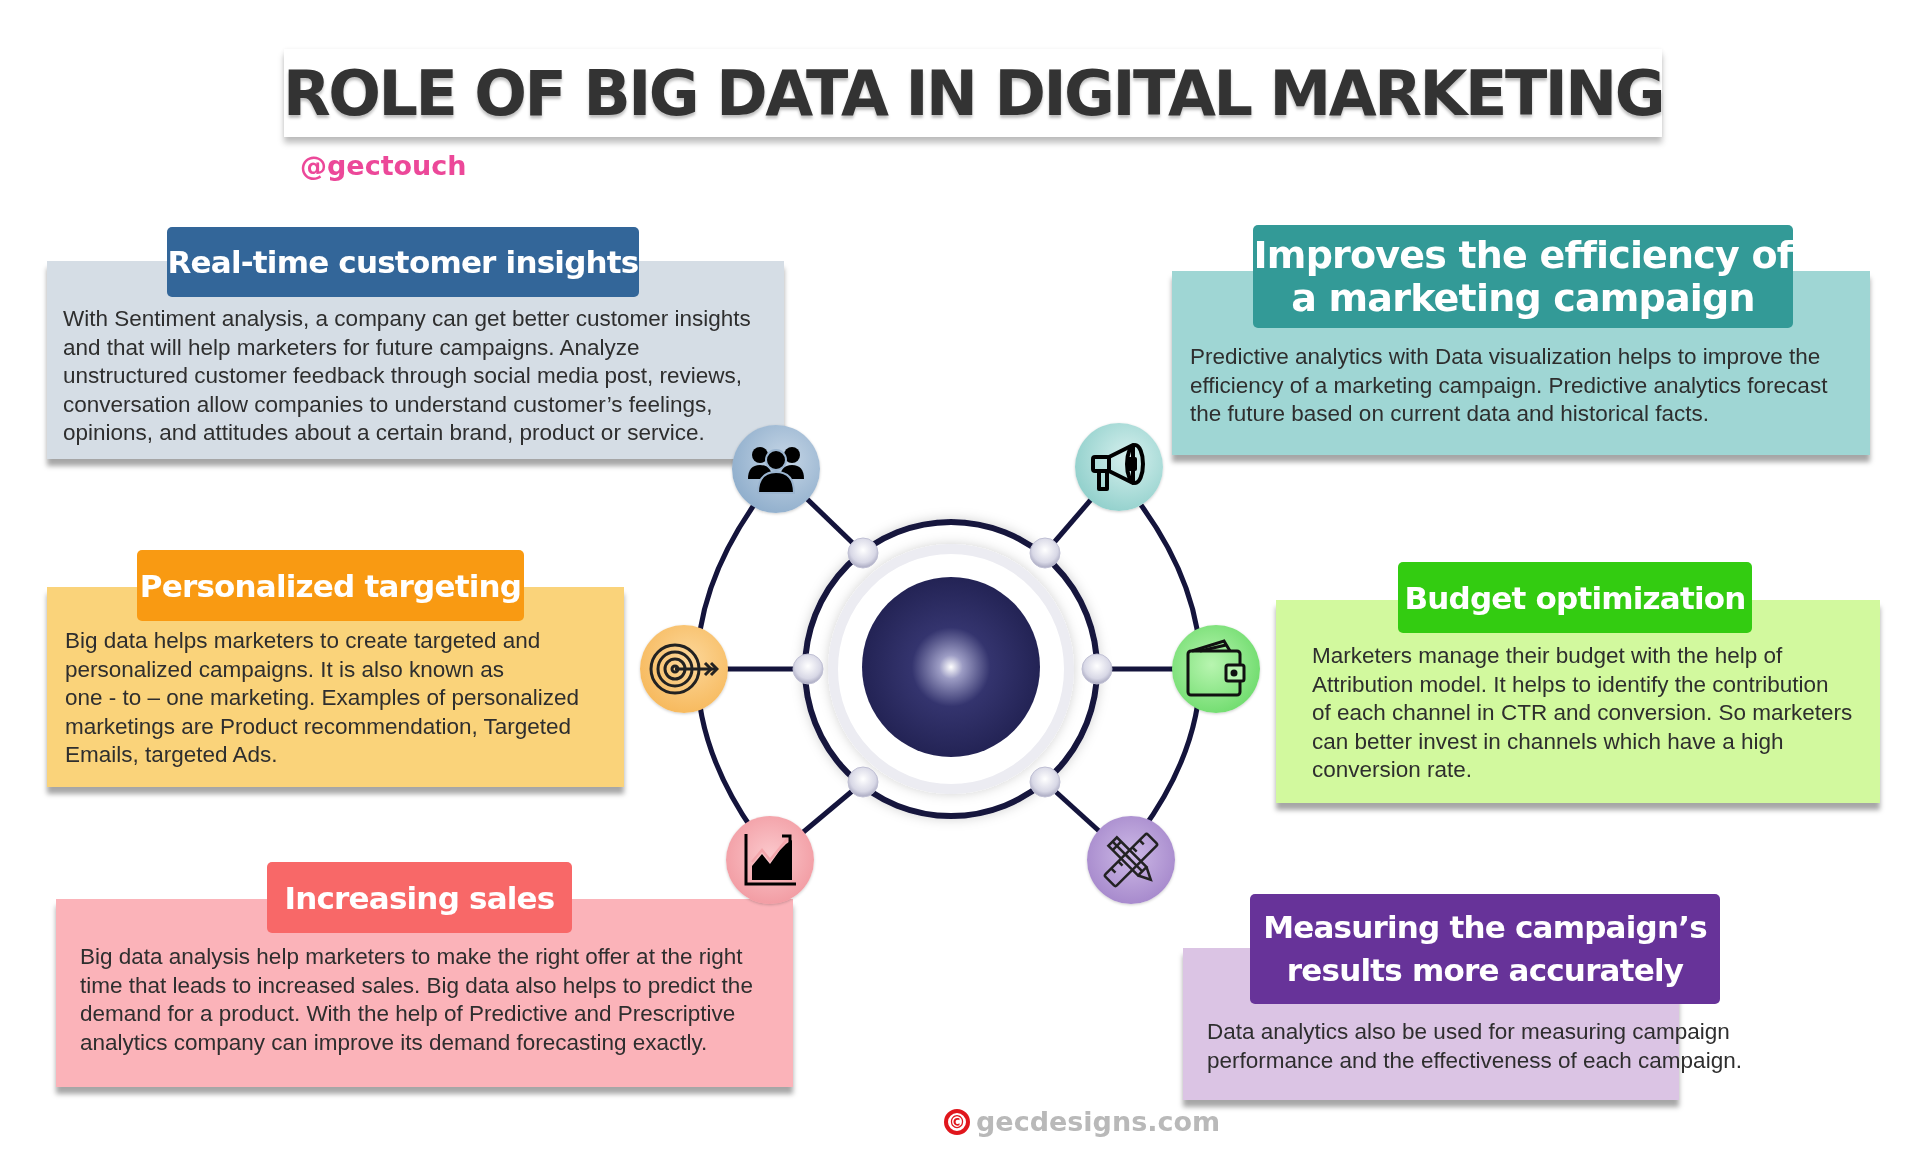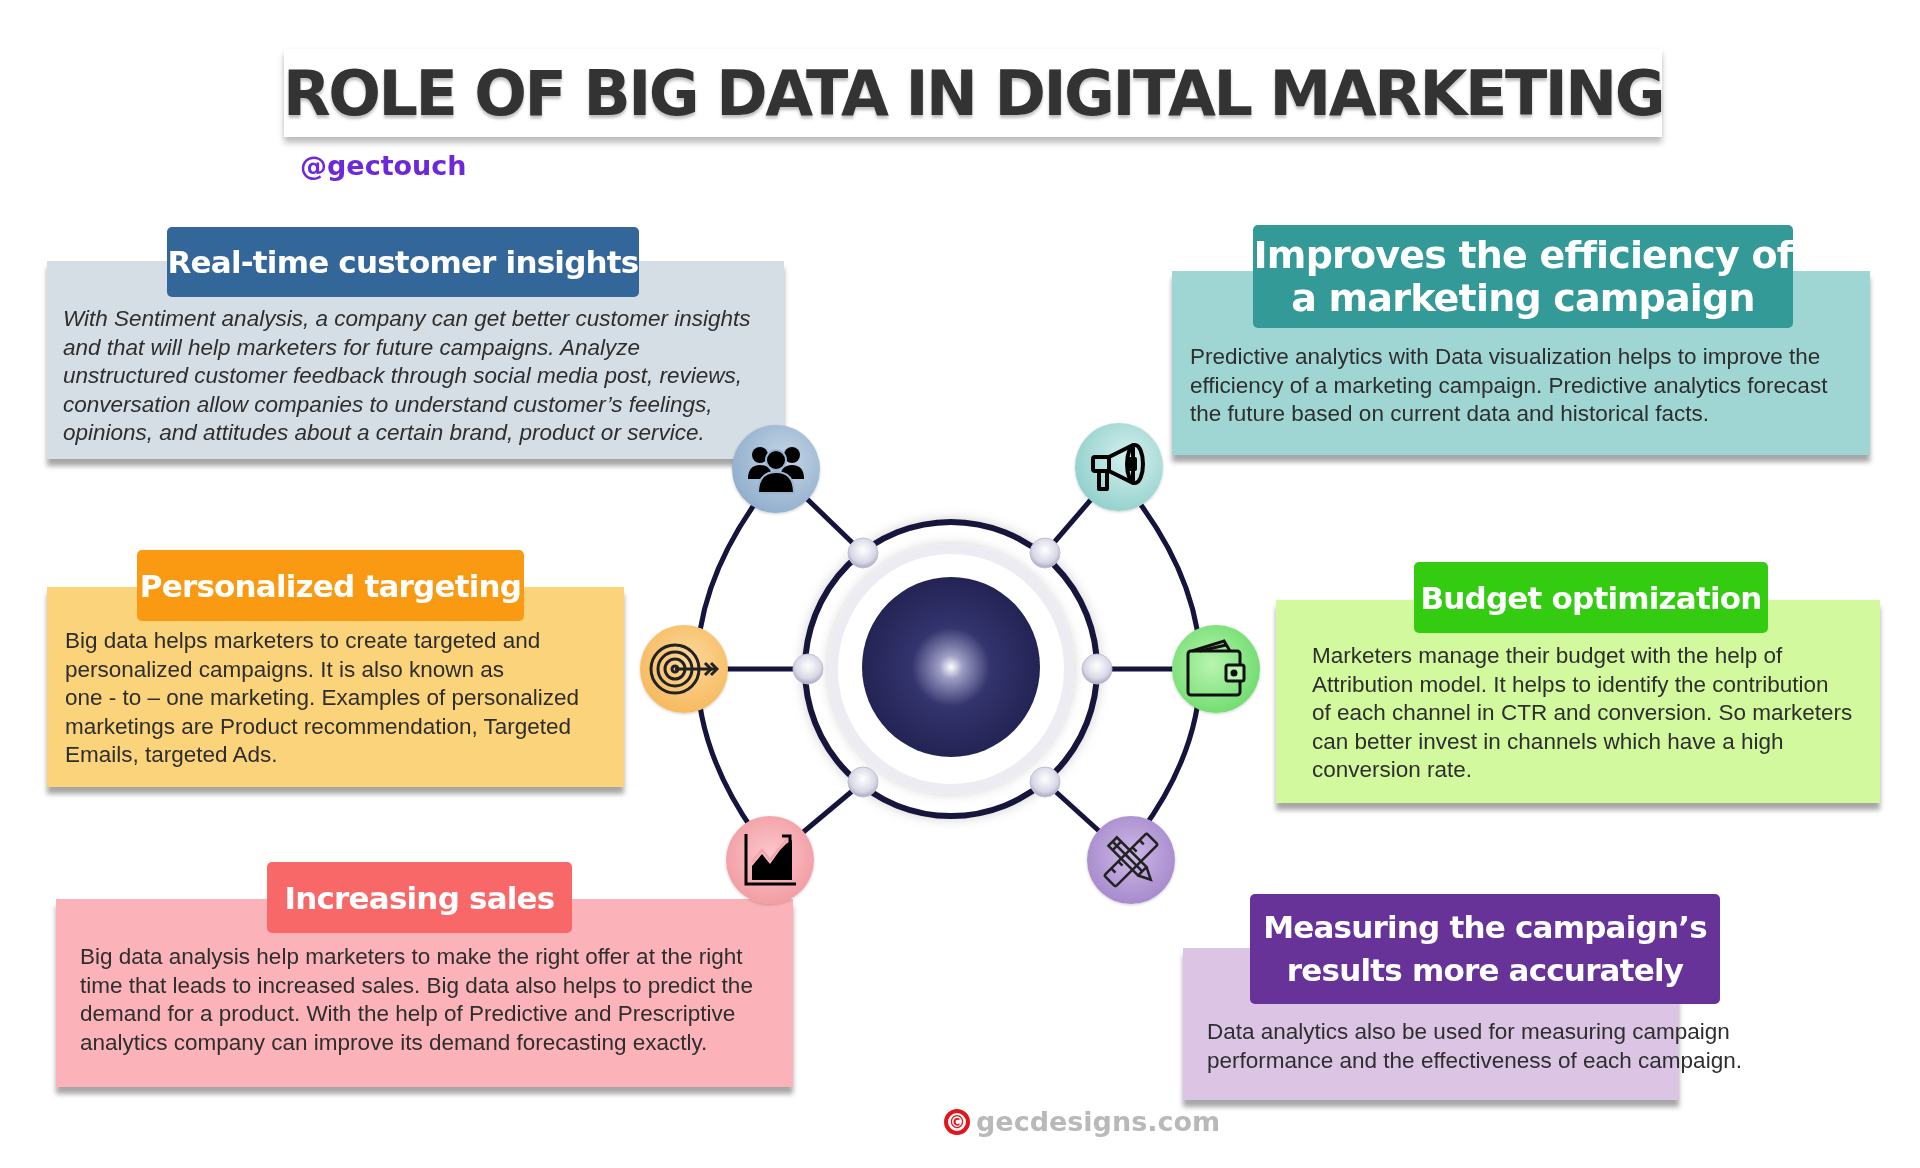--- a/index.html
+++ b/index.html
@@ -16,55 +16,55 @@
   }
   .title-text {
     font-family: "DejaVu Sans", sans-serif; font-weight: bold;
     font-size: 62px; letter-spacing: -2.5px; color: #333333;
     text-shadow: 0 3px 3px rgba(0,0,0,0.25);
     white-space: nowrap;
   }
   .watermark {
     position: absolute; left: 300px; top: 150px;
     font-family: "DejaVu Sans", sans-serif; font-weight: bold;
-    font-size: 27px; color: #6d28d9;
+    font-size: 27px; color: #ec4899;
   }
   .card-body {
     position: absolute;
     box-shadow: 0 7px 5px rgba(0,0,0,0.35);
     box-sizing: border-box;
     color: #2e2e2e;
     font-family: "Liberation Sans", sans-serif;
     font-size: 22.5px; line-height: 28.5px;
   }
   .card-head {
     position: absolute; border-radius: 5px; color: #ffffff;
     font-family: "DejaVu Sans", sans-serif; font-weight: bold;
     display: flex; align-items: center; justify-content: center;
     text-align: center; box-sizing: border-box;
     letter-spacing: -0.8px;
     z-index: 3;
   }
   .card-text { position: absolute; white-space: pre-line; }
 
   
-  #c1-body { left: 47px; top: 261px; width: 737px; height: 198px; background: #d5dde5; font-style: italic; }
+  #c1-body { left: 47px; top: 261px; width: 737px; height: 198px; background: #d5dde5; }
   #c1-head { left: 167px; top: 227px; width: 472px; height: 70px; background: #336699; font-size: 31px; }
   #c1-text { left: 16px; top: 44px; width: 720px; }
   
   #c2-body { left: 1172px; top: 271px; width: 698px; height: 184px; background: #9fd6d4; padding-left: 32px; }
   #c2-head { left: 1253px; top: 225px; width: 540px; height: 103px; background: #339a97; font-size: 38px; line-height: 43px; }
   #c2-text { left: 18px; top: 72px; width: 670px; }
   
   #c3-body { left: 47px; top: 587px; width: 577px; height: 200px; background: #fad37a; }
   #c3-head { left: 137px; top: 550px; width: 387px; height: 71px; background: #f99a12; font-size: 31px; }
   #c3-text { left: 18px; top: 40px; width: 560px; }
   
   #c4-body { left: 1276px; top: 600px; width: 604px; height: 203px; background: #d2f99e; }
-  #c4-head { left: 1398px; top: 562px; width: 354px; height: 71px; background: #33cc11; font-size: 31px; margin-left: 16px; }
+  #c4-head { left: 1398px; top: 562px; width: 354px; height: 71px; background: #33cc11; font-size: 31px; }
   #c4-text { left: 36px; top: 42px; width: 570px; }
   
   #c5-body { left: 56px; top: 899px; width: 737px; height: 188px; background: #fbb3b9; }
   #c5-head { left: 267px; top: 862px; width: 305px; height: 71px; background: #f86868; font-size: 31px; }
   #c5-text { left: 24px; top: 44px; width: 710px; }
   
   #c6-body { left: 1183px; top: 948px; width: 496px; height: 152px; background: #dbc4e4; }
   #c6-head { left: 1250px; top: 894px; width: 470px; height: 110px; background: #673399; font-size: 31px; line-height: 43px; }
   #c6-text { left: 24px; top: 70px; width: 570px; }
 

